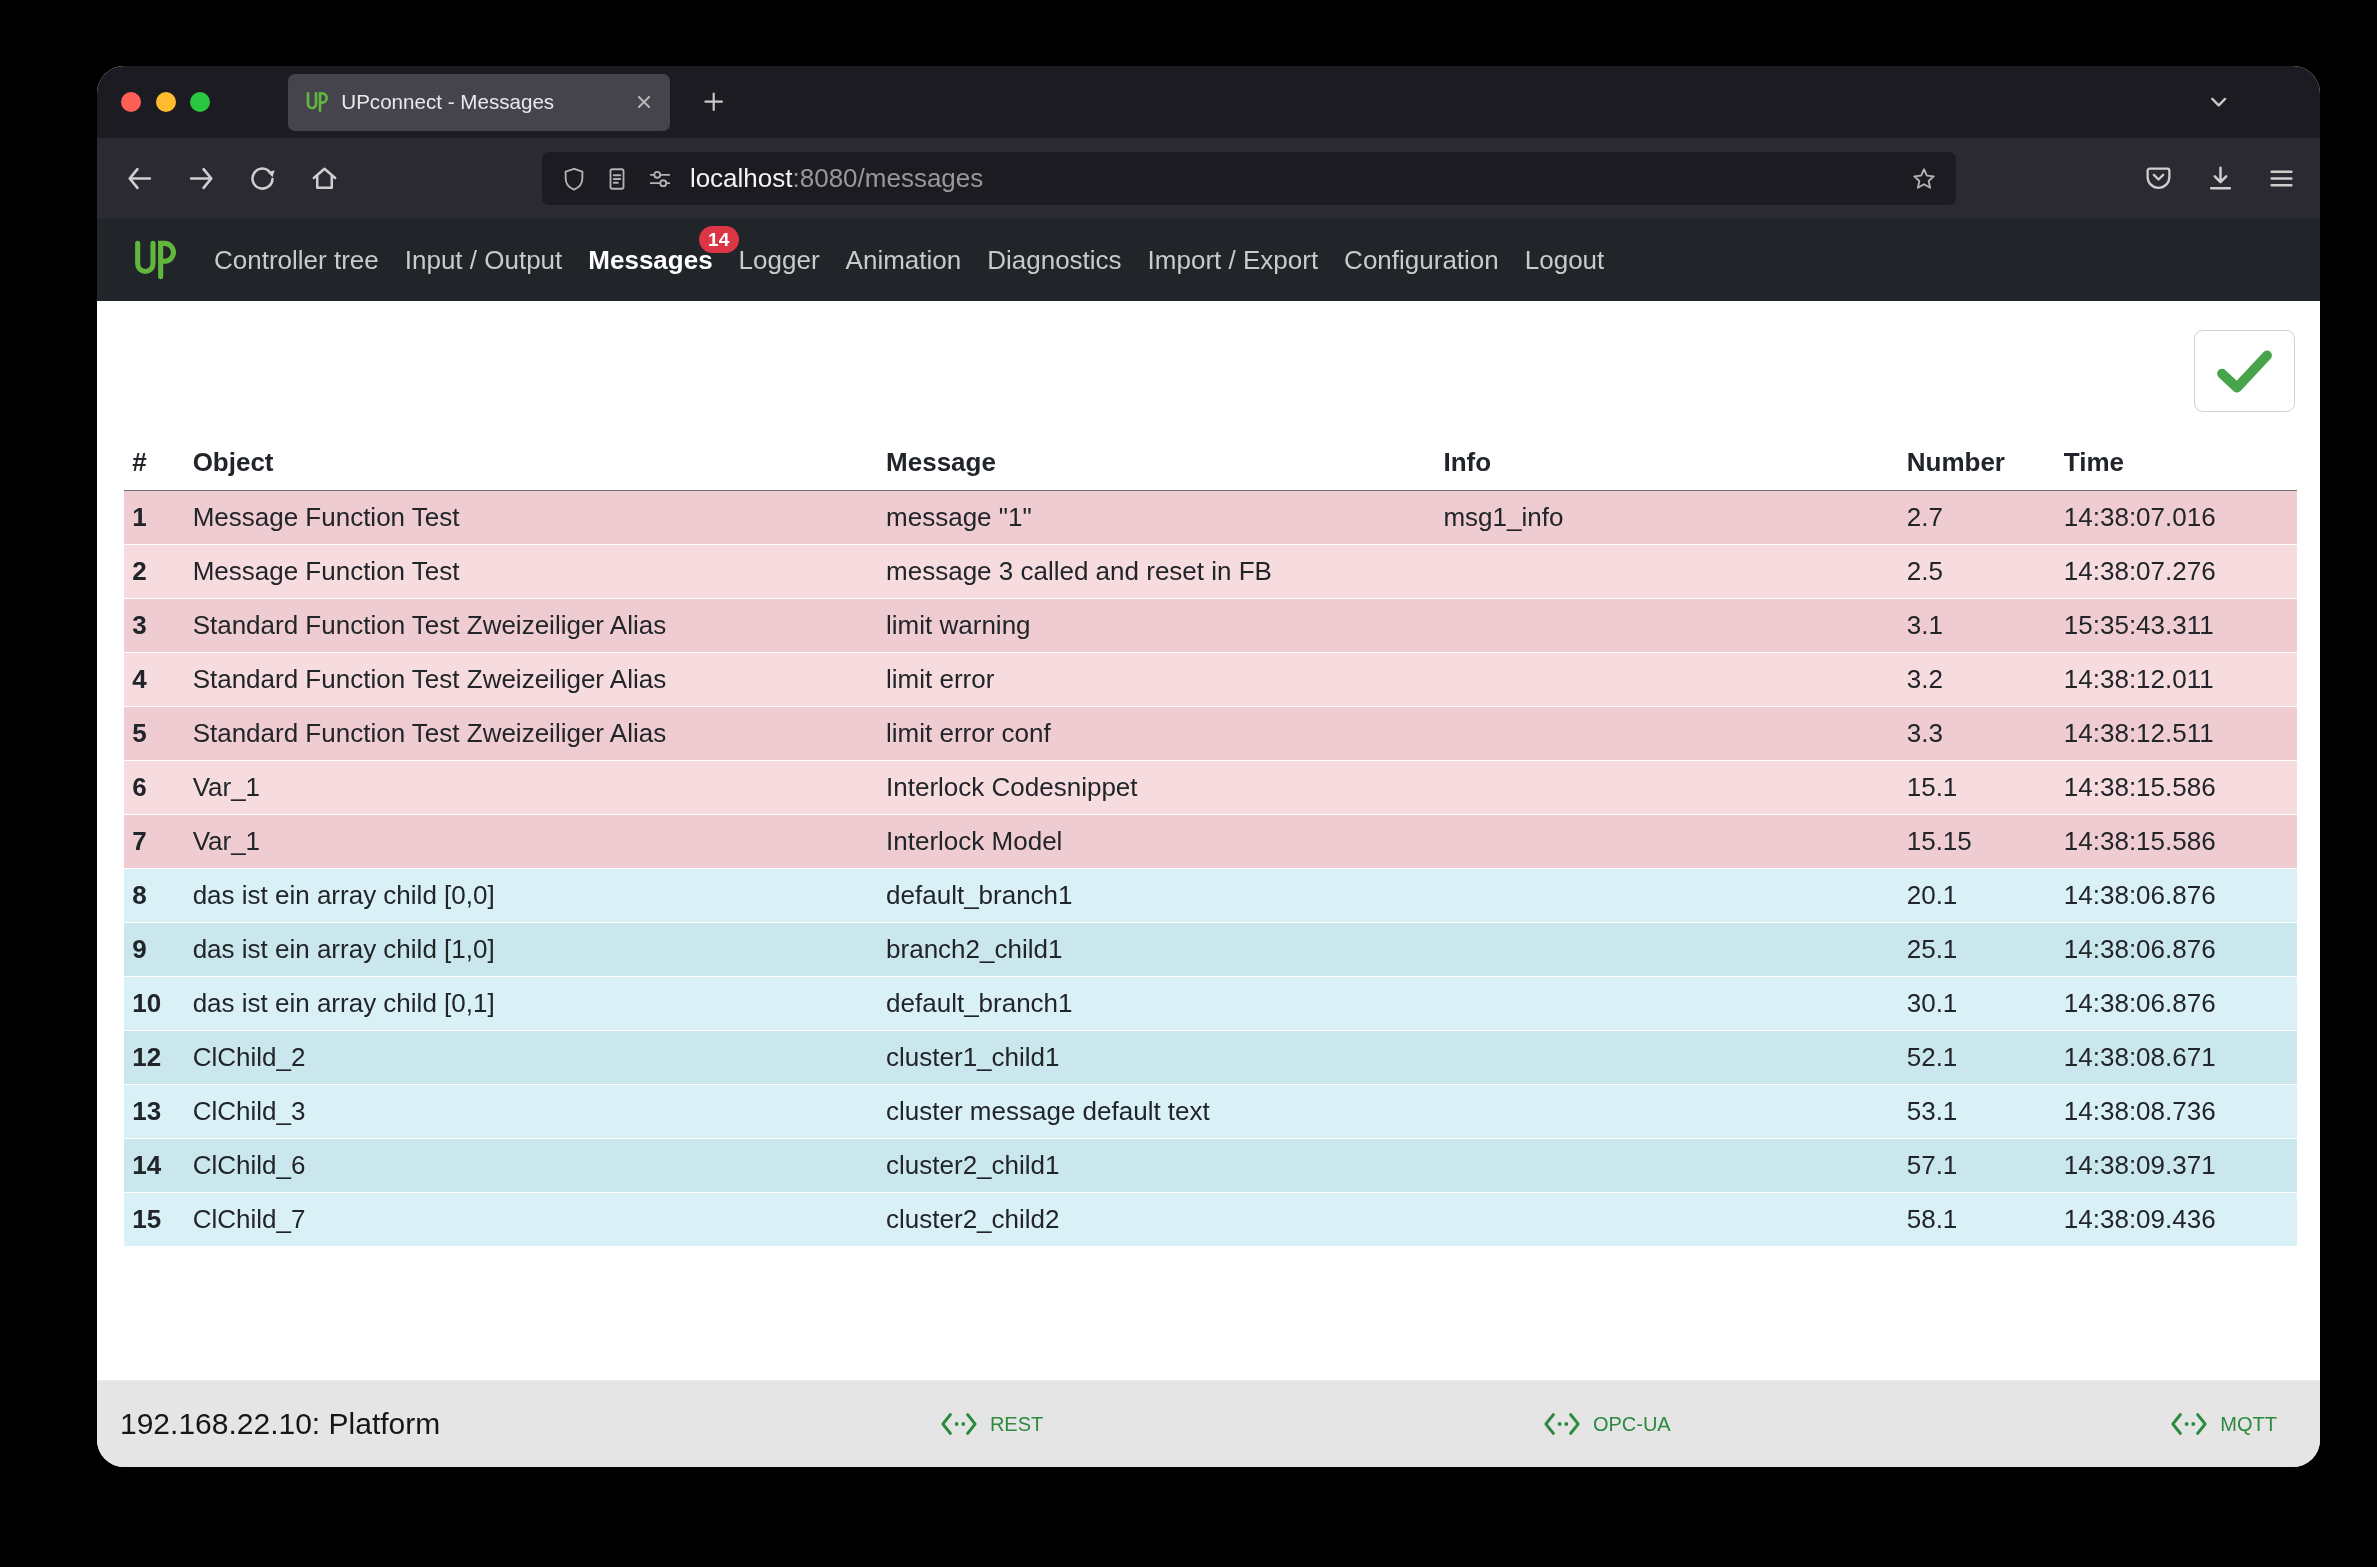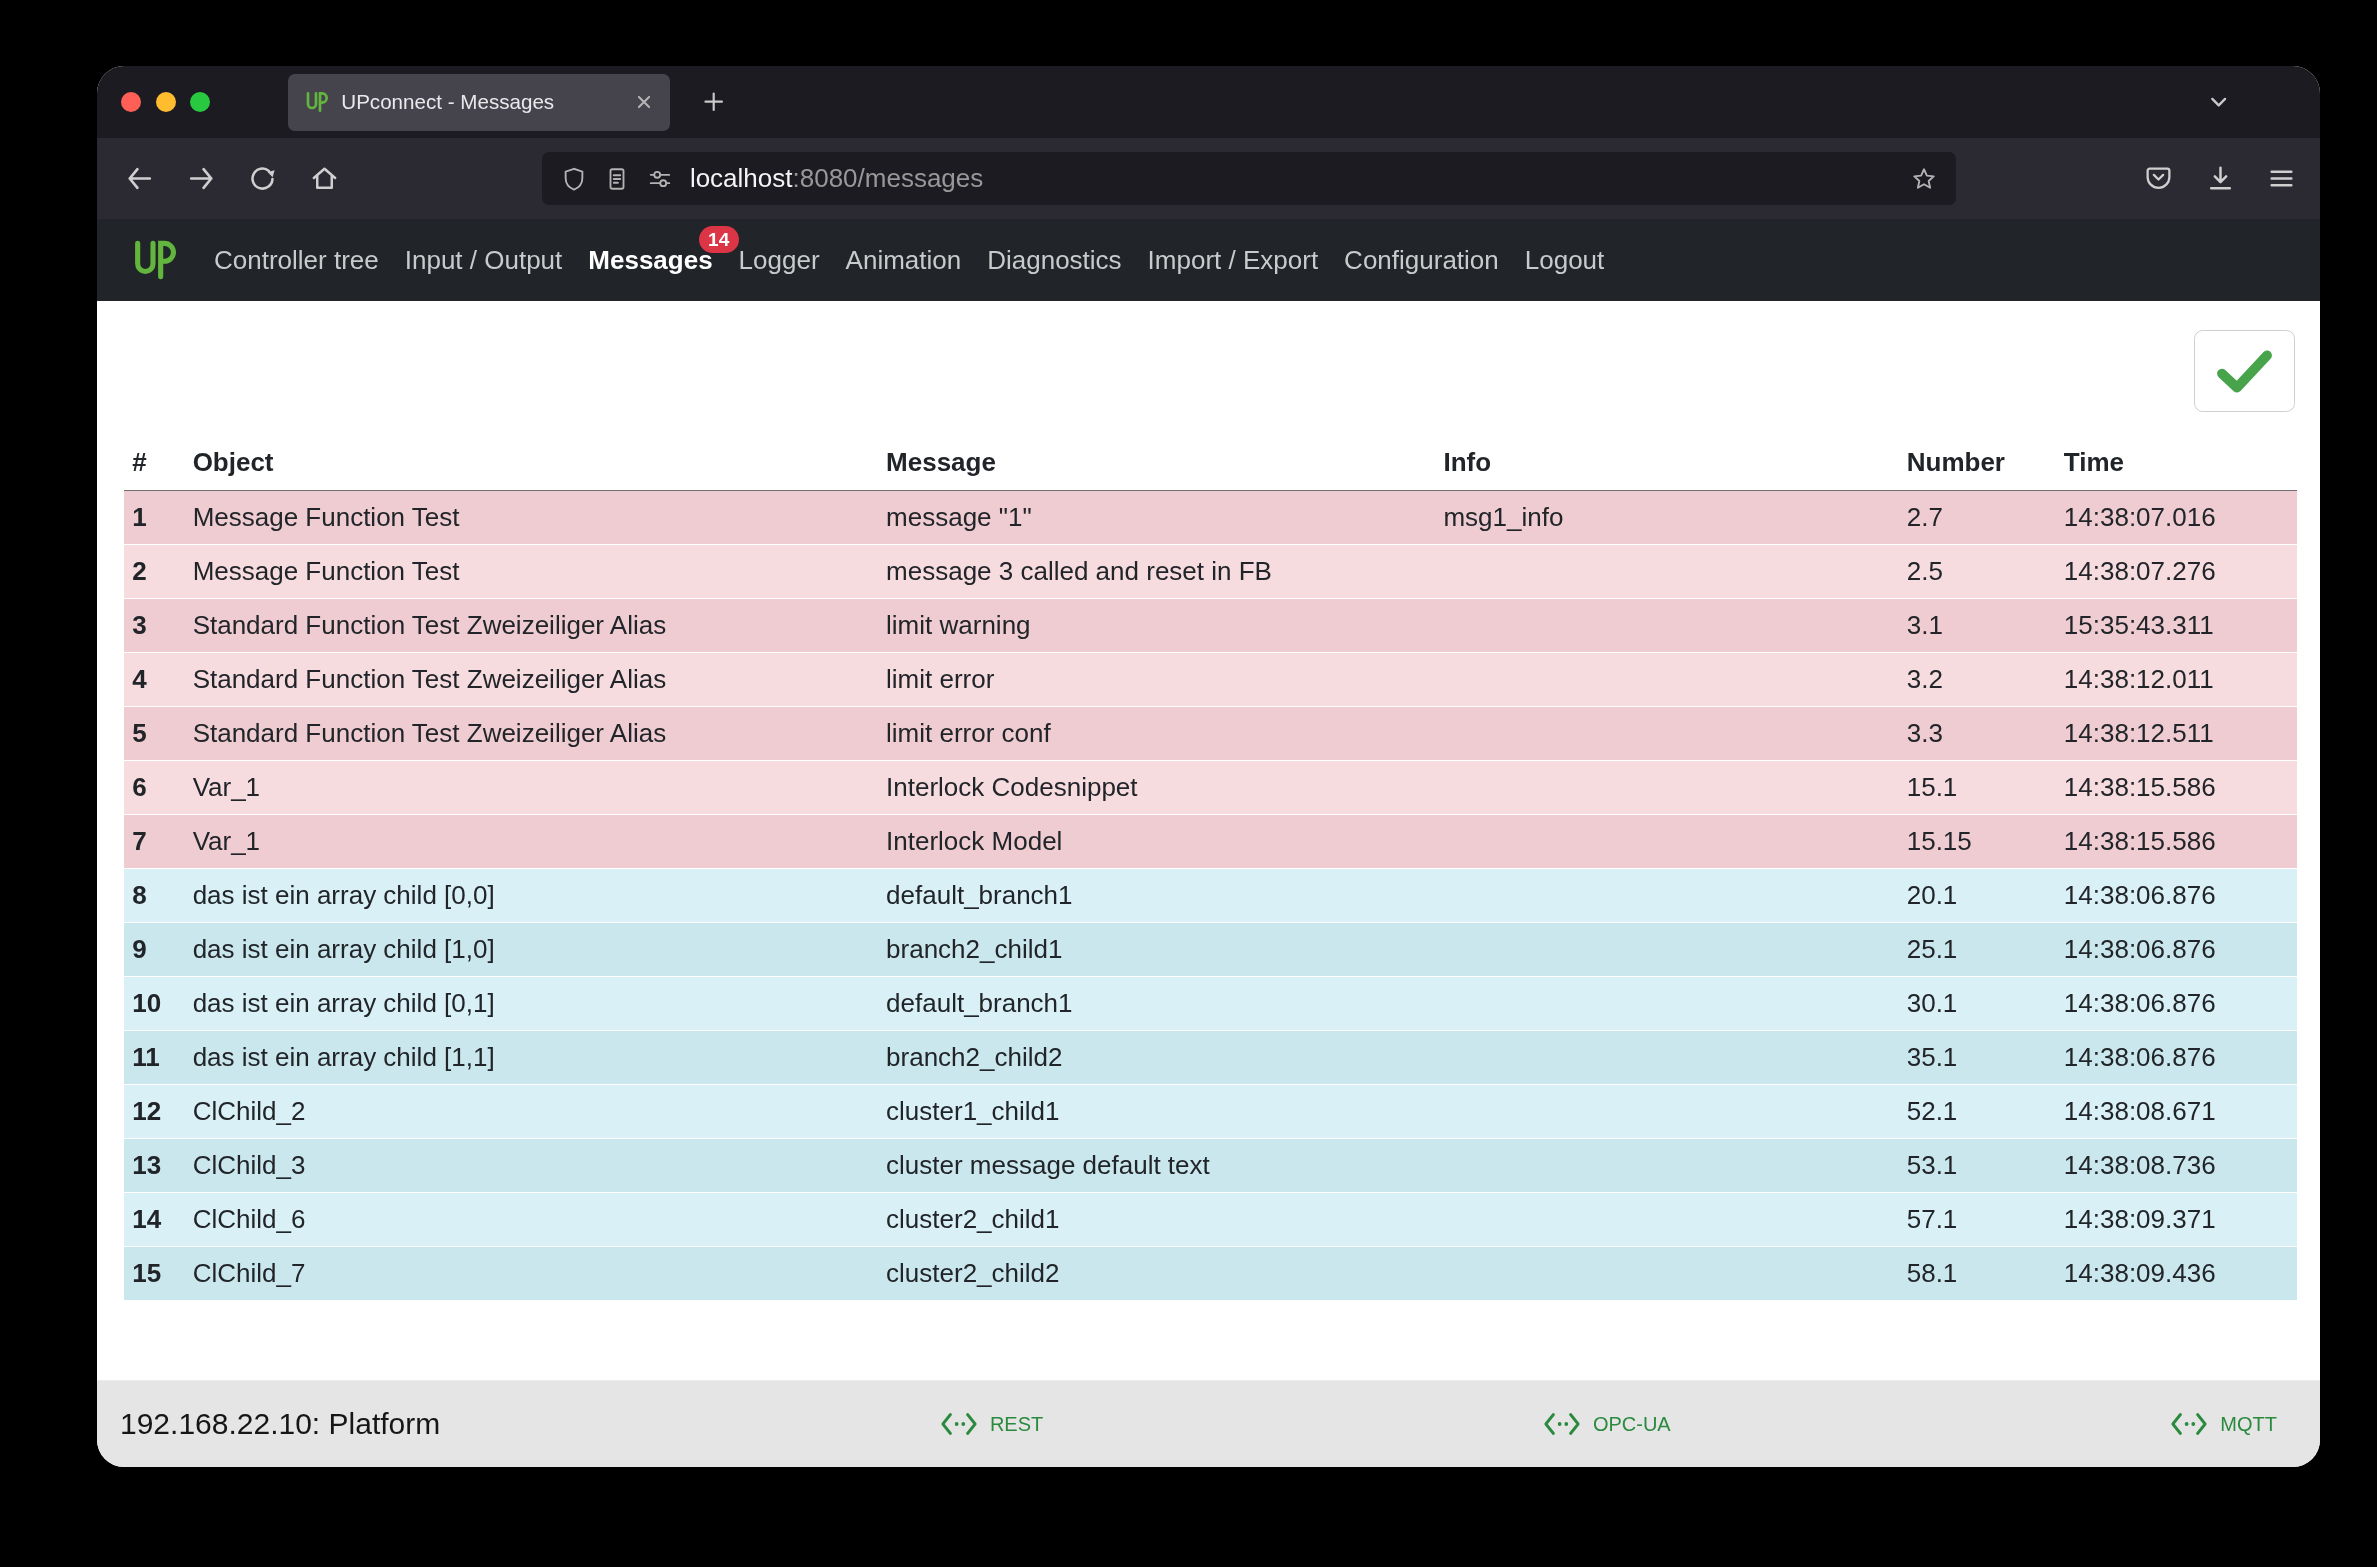--- a/index.html
+++ b/index.html
@@ -348,28 +348,20 @@
             </tr>
             <tr class="row-info">
               <td class="c0">10</td>
               <td class="c1">das ist ein array child [0,1]</td>
               <td class="c2">default_branch1</td>
               <td class="c3"></td>
               <td class="c4">30.1</td>
               <td class="c5">14:38:06.876</td>
             </tr>
             <tr class="row-info">
-              <td class="c0">11</td>
-              <td class="c1">das ist ein array child [1,1]</td>
-              <td class="c2">branch2_child2</td>
-              <td class="c3"></td>
-              <td class="c4">35.1</td>
-              <td class="c5">14:38:06.876</td>
-            </tr>
-            <tr class="row-info">
               <td class="c0">12</td>
               <td class="c1">ClChild_2</td>
               <td class="c2">cluster1_child1</td>
               <td class="c3"></td>
               <td class="c4">52.1</td>
               <td class="c5">14:38:08.671</td>
             </tr>
             <tr class="row-info">
               <td class="c0">13</td>
               <td class="c1">ClChild_3</td>

